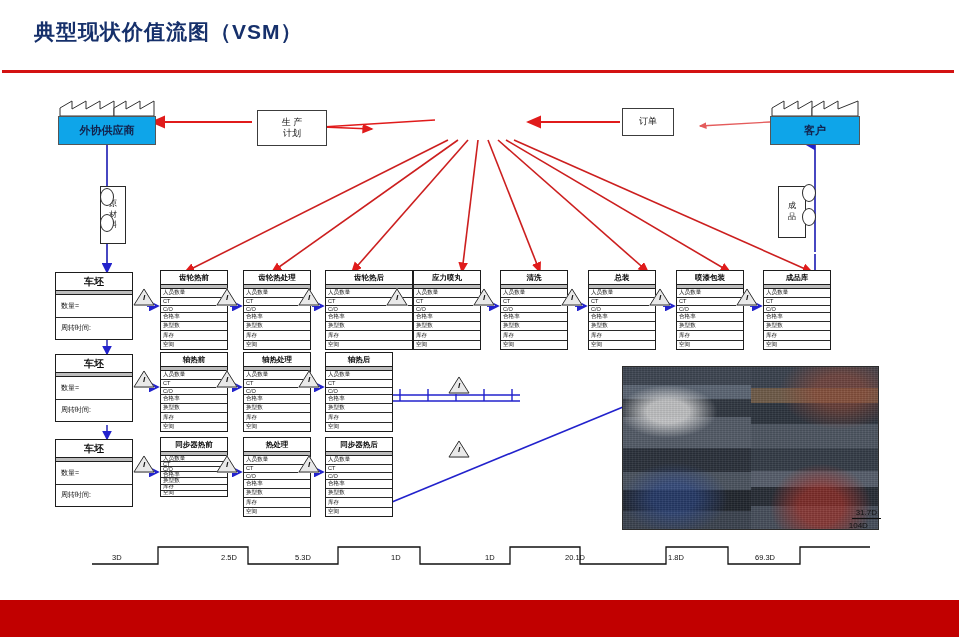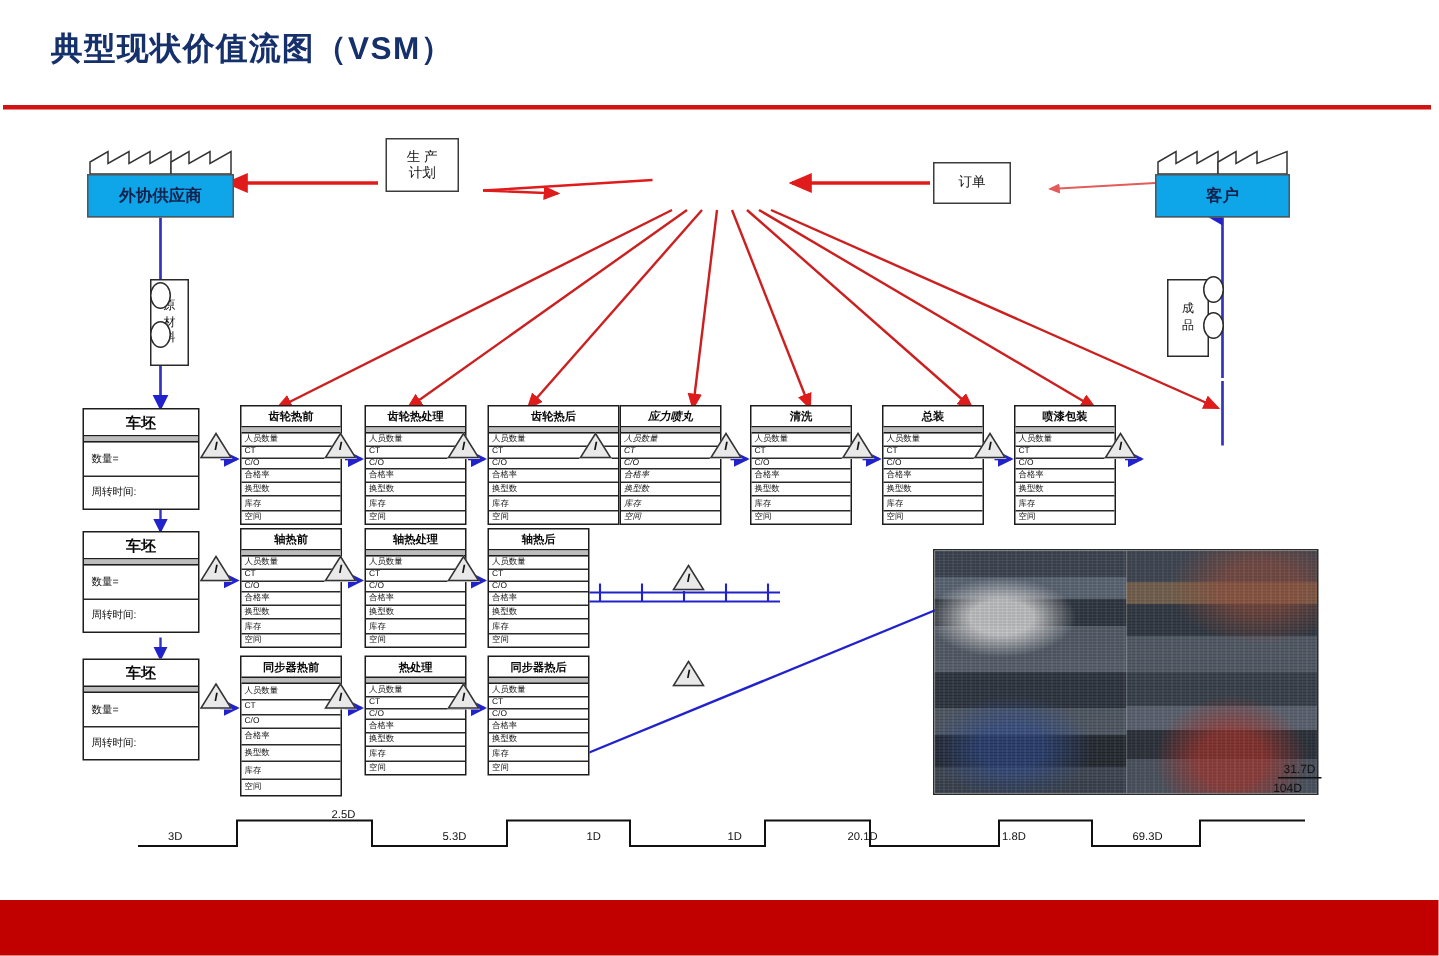--- a/index.html
+++ b/index.html
@@ -269,21 +269,21 @@
         <path d="M2,16 L2,8 L14,1 L14,9 L28,1 L28,9 L42,1 L42,16 Z" fill="#fff" stroke="#333" stroke-width="1"></path>
         <path d="M42,16 L42,8 L54,1 L54,9 L68,1 L68,9 L88,1 L88,16 Z" fill="#fff" stroke="#333" stroke-width="1"></path>
       </svg>
       <div class="body">客户</div>
     </div>
 
     <div class="plainbox" style="left:622px;top:26px;width:52px;height:28px;">
       <span>订单</span>
     </div>
 
-    <div class="plainbox" style="left:257px;top:10px;width:49px;height:36px;">
+    <div class="plainbox" style="left:257px;top:28px;width:70px;height:36px;">
       <span>生 产</span>
       <span>计划</span>
     </div>
 
 
     <div class="invgroup" style="left:92px;top:96px;width:48px;height:74px;">
       <div class="ibox" style="left:8px;top:8px;width:26px;height:58px;">
         <span>原</span>
         <span>材</span>
         <span>料</span>
@@ -348,21 +348,21 @@
       <div class="ptitle">齿轮热后</div>
       <div class="pbar"></div>
       <div class="prow">人员数量</div>
       <div class="prow">CT</div>
       <div class="prow">C/O</div>
       <div class="prow">合格率</div>
       <div class="prow">换型数</div>
       <div class="prow">库存</div>
       <div class="prow">空间</div>
     </div>
-    <div class="proc" style="left:413px;top:188px;width:68px;height:80px;font-style:italic;">
+    <div class="proc" style="left:413px;top:188px;width:68px;height:80px;">
       <div class="ptitle">应力喷丸</div>
       <div class="pbar"></div>
       <div class="prow">人员数量</div>
       <div class="prow">CT</div>
       <div class="prow">C/O</div>
       <div class="prow">合格率</div>
       <div class="prow">换型数</div>
       <div class="prow">库存</div>
       <div class="prow">空间</div>
     </div>
@@ -392,20 +392,31 @@
       <div class="ptitle">喷漆包装</div>
       <div class="pbar"></div>
       <div class="prow">人员数量</div>
       <div class="prow">CT</div>
       <div class="prow">C/O</div>
       <div class="prow">合格率</div>
       <div class="prow">换型数</div>
       <div class="prow">库存</div>
       <div class="prow">空间</div>
     </div>
+    <div class="proc" style="left:763px;top:188px;width:68px;height:80px;">
+      <div class="ptitle">成品库</div>
+      <div class="pbar"></div>
+      <div class="prow">人员数量</div>
+      <div class="prow">CT</div>
+      <div class="prow">C/O</div>
+      <div class="prow">合格率</div>
+      <div class="prow">换型数</div>
+      <div class="prow">库存</div>
+      <div class="prow">空间</div>
+    </div>
 
     <div class="proc" style="left:160px;top:270px;width:68px;height:80px;">
       <div class="ptitle">轴热前</div>
       <div class="pbar"></div>
       <div class="prow">人员数量</div>
       <div class="prow">CT</div>
       <div class="prow">C/O</div>
       <div class="prow">合格率</div>
       <div class="prow">换型数</div>
       <div class="prow">库存</div>
@@ -427,21 +438,21 @@
       <div class="pbar"></div>
       <div class="prow">人员数量</div>
       <div class="prow">CT</div>
       <div class="prow">C/O</div>
       <div class="prow">合格率</div>
       <div class="prow">换型数</div>
       <div class="prow">库存</div>
       <div class="prow">空间</div>
     </div>
 
-    <div class="proc" style="left:160px;top:355px;width:68px;height:94px;">
+    <div class="proc" style="left:160px;top:355px;width:68px;height:60px;">
       <div class="ptitle">同步器热前</div>
       <div class="pbar"></div>
       <div class="prow">人员数量</div>
       <div class="prow">CT</div>
       <div class="prow">C/O</div>
       <div class="prow">合格率</div>
       <div class="prow">换型数</div>
       <div class="prow">库存</div>
       <div class="prow">空间</div>
     </div>
@@ -600,21 +611,21 @@
     </div>
 
   </div>
 
   <div class="timeline">
     <svg viewBox="0 0 959 62" style="position:absolute;left:0;top:0;width:959px;height:62px;">
       <path d="M92,44 L158,44 L158,27 L248,27 L248,44 L338,44 L338,27 L420,27 L420,44 L510,44
                L510,27 L580,27 L580,44 L666,44 L666,27 L728,27 L728,44 L800,44 L800,27 L870,27" fill="none" stroke="#111" stroke-width="1.3"></path>
     </svg>
     <div class="tl-seg" style="left:112px;top:33px;">3D</div>
-    <div class="tl-seg" style="left:202px;top:18px;padding-left:19px;">2.5D</div>
+    <div class="tl-seg" style="left:202px;top:33px;padding-left:19px;">2.5D</div>
     <div class="tl-seg" style="left:295px;top:33px;">5.3D</div>
     <div class="tl-seg" style="left:391px;top:33px;">1D</div>
     <div class="tl-seg" style="left:485px;top:33px;">1D</div>
     <div class="tl-seg" style="left:565px;top:33px;">20.1D</div>
     <div class="tl-seg" style="left:668px;top:33px;">1.8D</div>
     <div class="tl-seg" style="left:755px;top:33px;">69.3D</div>
   </div>
 
   <div class="totals">
     <div class="t1">31.7D</div>

